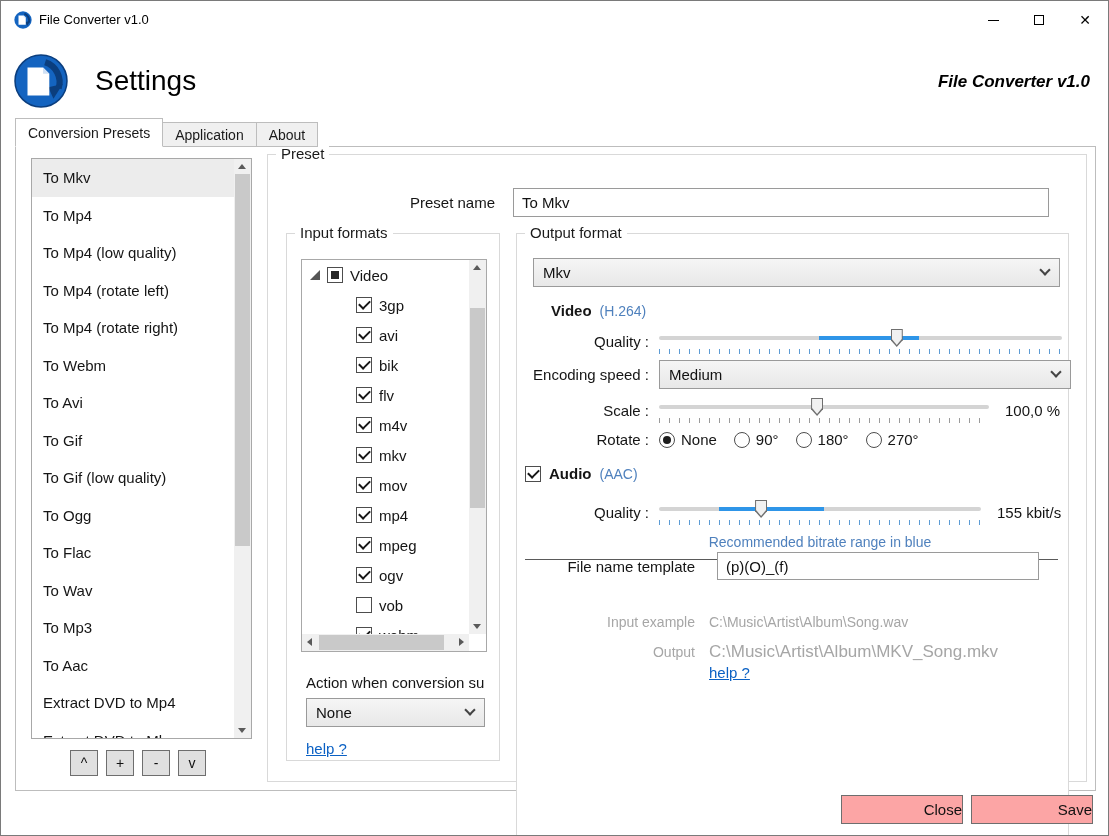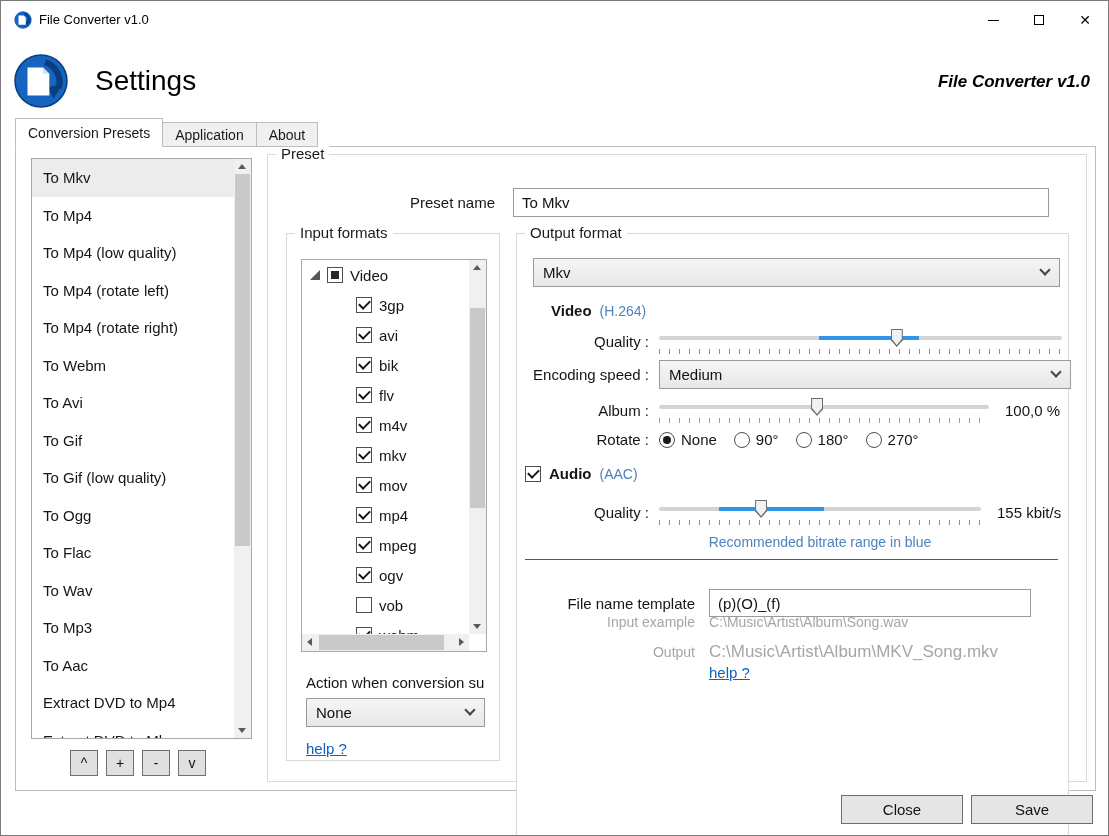--- a/index.html
+++ b/index.html
@@ -92,21 +92,21 @@
            background:repeating-linear-gradient(to right, #9a9a9a 0, #9a9a9a 1px, transparent 1px, transparent 10px); }
   .ticks.blue { background:repeating-linear-gradient(to right, #5b9bd5 0, #5b9bd5 1px, transparent 1px, transparent 10px); }
   .thumb { position:absolute; top:1px; width:12px; height:18px; background:#6f6f6f; clip-path:polygon(0 0,100% 0,100% 62%,50% 100%,0 62%); }
   .thumb::after { content:""; position:absolute; left:1px; top:1px; right:1px; bottom:2px; background:#f1f1f1; clip-path:polygon(0 0,100% 0,100% 60%,50% 100%,0 60%); }
   .sl-value { font-size:15px; margin-left:16px; white-space:nowrap; }
 
   .radio-opt { display:flex; align-items:center; margin-right:17px; }
   .radio-opt span.rlbl { font-size:15px; margin-left:6px; }
 
   
-  .btn { position:absolute; width:122px; height:29px; background:#e5e5e5; border:1px solid #6e6e6e; font-size:15px; font-family:inherit; color:#111; }
+  .btn { position:absolute; width:122px; height:29px; background:#fca5a5; border:1px solid #6e6e6e; font-size:15px; font-family:inherit; color:#111;text-align:right; }
 </style>
 </head>
 <body>
 
 <div class="window">
 
   <div class="titlebar">
     <svg class="tb-icon" viewBox="0 0 52 52">
       <circle cx="26" cy="26" r="25" fill="#1464c0"></circle>
       <path d="M30 8 A 20 20 0 0 1 43 33" fill="none" stroke="#0b3e7e" stroke-width="6"></path>
@@ -287,21 +287,21 @@
 
         <div class="orow" style="top:126px;">
           <span class="flabel">Encoding speed :</span>
           <div class="combo" style="position:relative;width:412px;height:29px;">
             <span>Medium</span>
             <span class="chev"></span>
           </div>
         </div>
 
         <div class="orow" style="top:163px;">
-          <span class="flabel">Album :</span>
+          <span class="flabel">Scale :</span>
           <div class="slider" style="width:330px;">
             <div class="track"></div>
             <div class="ticks"></div>
             <div class="thumb" style="left:calc(47.9% - 6px);"></div>
           </div>
           <span class="sl-value">100,0 %</span>
         </div>
 
         <div class="orow" style="top:197px;">
           <span class="flabel">Rotate :</span>
@@ -337,21 +337,21 @@
             <div class="ticks blue"></div>
             <div class="thumb" style="left:calc(31.7% - 6px);"></div>
           </div>
           <span class="sl-value">155 kbit/s</span>
         </div>
 
         <div class="note" style="left:142px;top:300px;width:322px;">Recommended bitrate range in blue</div>
 
         <div class="sep" style="top:325px;"></div>
 
-        <div class="orow" style="top:355px;">
+        <div class="orow" style="top:318px;gap:8px;">
           <span class="flabel2" style="font-size:15px;color:#151515;">File name template</span>
           <input class="textbox" style="position: relative; width: 322px; height: 28px;" value="(p)(O)_(f)">
         </div>
 
         <div class="orow" style="top:380px;">
           <span class="flabel2 graytext">Input example</span>
           <span class="graytext" style="font-size:14px;">C:\Music\Artist\Album\Song.wav</span>
         </div>
 
         <div class="orow" style="top:408px;">

